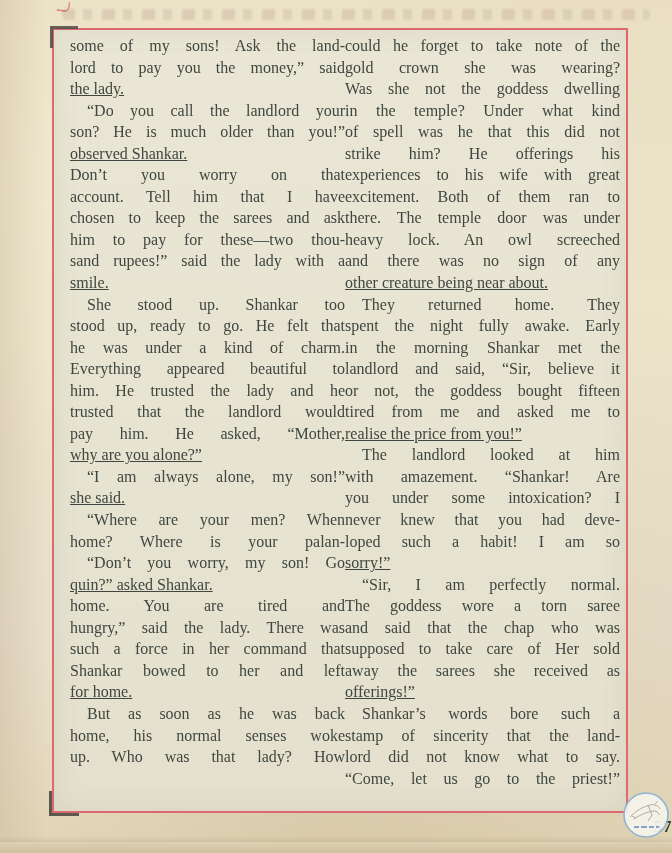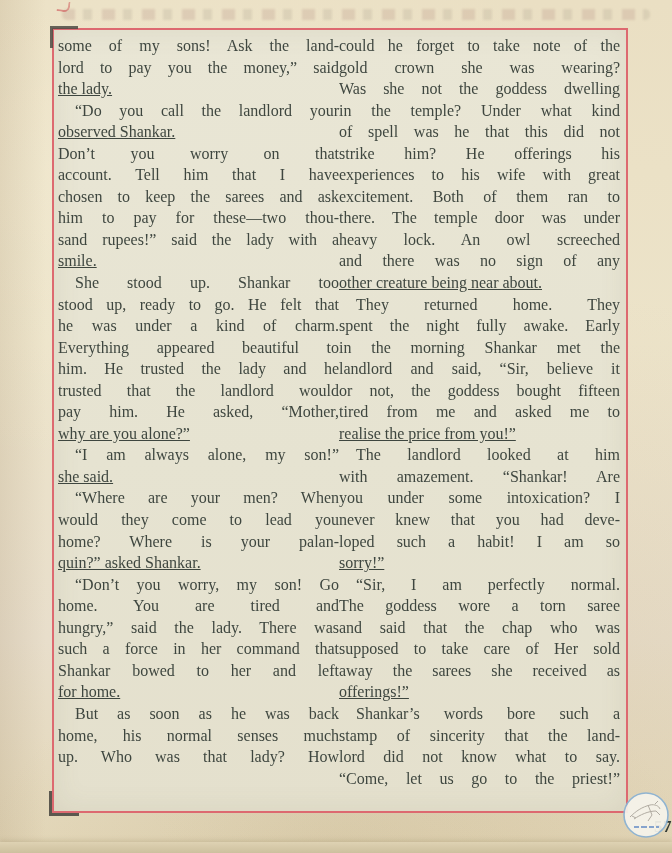--- a/index.html
+++ b/index.html
@@ -33,21 +33,21 @@
     border-right:2px solid rgba(205,70,75,.45);
     border-radius:0 0 6px 0;transform:rotate(8deg);
   }
   .frame{
     position:absolute;left:52px;top:28px;width:572px;height:781px;
     border:2px solid #dd6970;
     background:linear-gradient(180deg,#e9e6d5 0%,#e6e3d1 55%,#e4e0cd 100%);
     box-shadow:inset 0 0 28px rgba(120,110,80,.10);
   }
   .columns{
-    display:flex;gap:0;padding:5px 6px 0 4px;
+    display:flex;gap:0;padding:5px 6px 0 16px;
   }
   .col{
     flex:1;min-width:0;
     font-size:16px;line-height:21.55px;color:#3e463f;
     -webkit-font-smoothing:antialiased;
   }
   .line{
     text-align:justify;text-align-last:justify;
     white-space:normal;hyphens:none;
   }
@@ -83,49 +83,49 @@
 <div class="bleed-strip"></div>
 <div class="red-ink-mark"></div>
 
 <div class="frame">
   <div class="columns">
     <div class="col">
         <div class="line">some of my sons! Ask the land-</div>
         <div class="line">lord to pay you the money,” said</div>
         <div class="line end">the lady.</div>
         <div class="line indent">“Do you call the landlord your</div>
+        <div class="line">son? He is much older than you!”</div>
         <div class="line end">observed Shankar.</div>
         <div class="line">Don’t you worry on that</div>
         <div class="line">account. Tell him that I have</div>
         <div class="line">chosen to keep the sarees and ask</div>
         <div class="line">him to pay for these—two thou-</div>
         <div class="line">sand rupees!” said the lady with a</div>
         <div class="line end">smile.</div>
         <div class="line indent">She stood up. Shankar too</div>
         <div class="line">stood up, ready to go. He felt that</div>
         <div class="line">he was under a kind of charm.</div>
         <div class="line">Everything appeared beautiful to</div>
         <div class="line">him. He trusted the lady and he</div>
         <div class="line">trusted that the landlord would</div>
         <div class="line">pay him. He asked, “Mother,</div>
         <div class="line end">why are you alone?”</div>
         <div class="line indent">“I am always alone, my son!”</div>
         <div class="line end">she said.</div>
         <div class="line indent">“Where are your men? When</div>
-        <div class="line">would they come to lead you</div>
         <div class="line">home? Where is your palan-</div>
+        <div class="line indent">“Don’t you worry, my son! Go</div>
         <div class="line end">quin?” asked Shankar.</div>
-        <div class="line indent">“Don’t you worry, my son! Go</div>
         <div class="line">home. You are tired and</div>
         <div class="line">hungry,” said the lady. There was</div>
         <div class="line">such a force in her command that</div>
         <div class="line">Shankar bowed to her and left</div>
         <div class="line end">for home.</div>
         <div class="line indent">But as soon as he was back</div>
-        <div class="line">home, his normal senses much</div>
+        <div class="line">home, his normal senses woke</div>
         <div class="line">up. Who was that lady? How</div>
       </div>
     <div class="col">
         <div class="line">could he forget to take note of the</div>
         <div class="line">gold crown she was wearing?</div>
         <div class="line">Was she not the goddess dwelling</div>
         <div class="line">in the temple? Under what kind</div>
         <div class="line">of spell was he that this did not</div>
         <div class="line">strike him? He offerings his</div>
         <div class="line">experiences to his wife with great</div>

